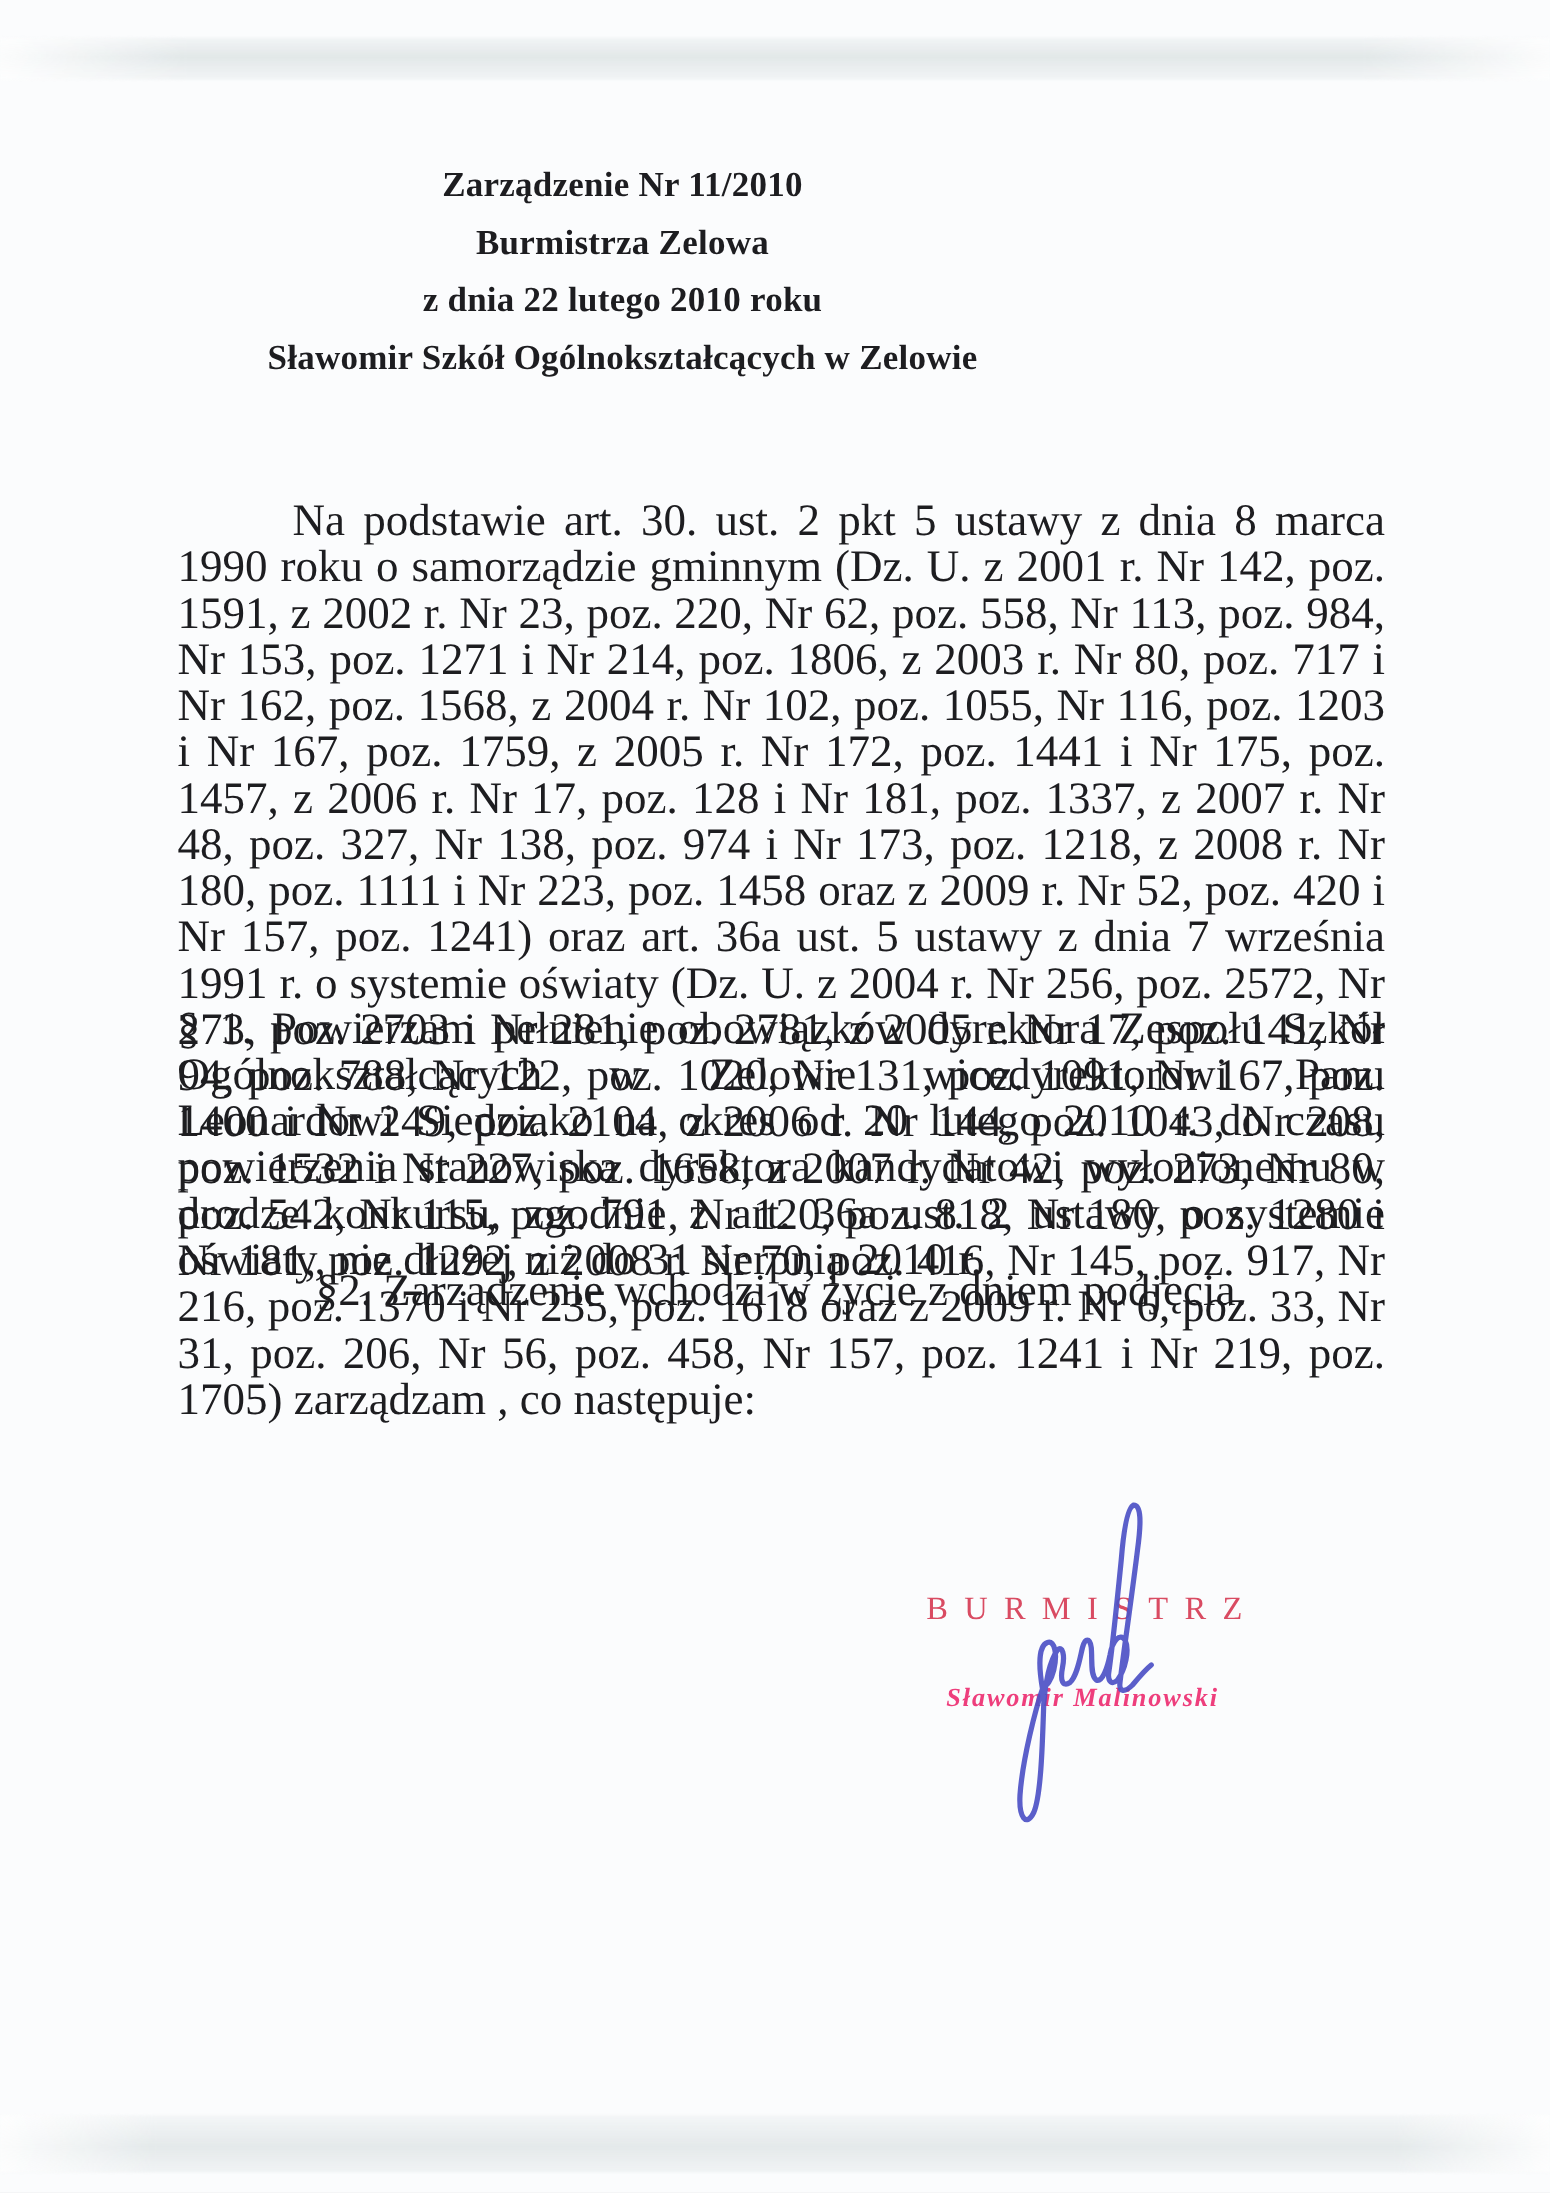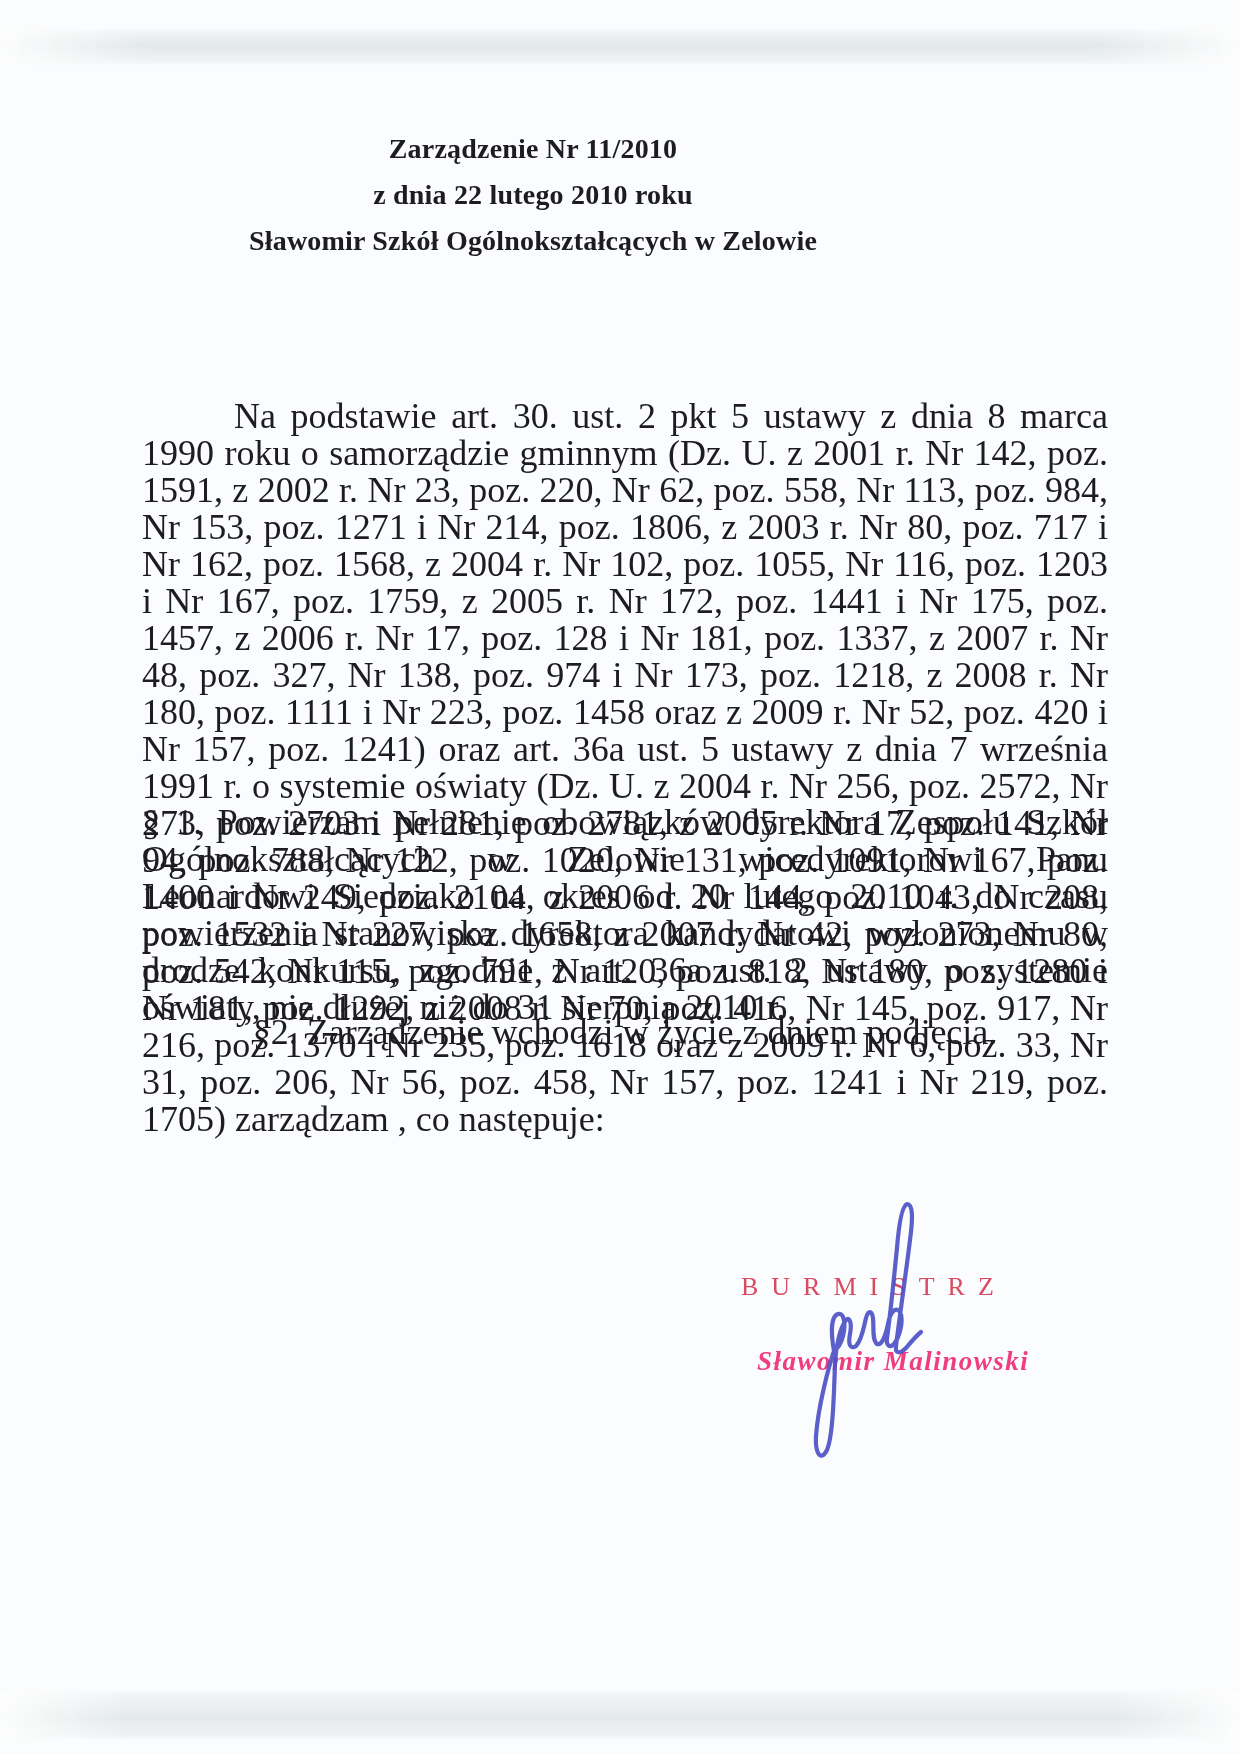--- a/index.html
+++ b/index.html
@@ -38,21 +38,20 @@
   .doc-header {
     position: absolute;
     top: 126px;
     left: 0;
     width: 996px;
     text-align: center;
     font-weight: bold;
     font-size: 28px;
     line-height: 46px;
     letter-spacing: 0.2px;
-    margin-left: 35px;
   }
   .doc-header .hline { display: block; }
   .body-text {
     position: absolute;
     left: 142px;
     width: 966px;
     font-size: 36px;
     line-height: 37px;
     text-align: justify;
   }
@@ -65,21 +64,21 @@
     top: 1272px;
     font-size: 26px;
     letter-spacing: 13px;
     color: #d94b62;
     white-space: nowrap;
   }
   .sig-name {
     position: absolute;
     left: 757px;
     top: 1346px;
-    font-size: 27px;
+    font-size: 21px;
     font-style: italic;
     font-weight: bold;
     letter-spacing: 1.5px;
     color: #ee3e7c;
     white-space: nowrap;
   }
   .sig-ink {
     position: absolute;
     left: 790px;
     top: 1178px;
@@ -99,20 +98,21 @@
 </head>
 <body>
 
 <div class="page">
 
   <div class="scan-band top"></div>
   <div class="scan-band bottom"></div>
 
   <div class="doc-header">
     <span class="hline">Zarządzenie Nr 11/2010</span>
+    <span class="hline">Burmistrza Zelowa</span>
     <span class="hline">z dnia 22 lutego 2010 roku</span>
     <span class="hline">Sławomir Szkół Ogólnokształcących w Zelowie</span>
   </div>
 
   <div class="body-text preamble">Na podstawie art. 30. ust. 2 pkt  5 ustawy z dnia 8 marca 1990 roku o samorządzie gminnym (Dz. U. z 2001 r. Nr 142, poz. 1591, z 2002 r. Nr 23, poz. 220, Nr 62, poz. 558, Nr 113, poz. 984, Nr 153, poz. 1271 i Nr 214, poz. 1806, z 2003 r. Nr 80, poz. 717 i Nr 162, poz. 1568, z 2004 r. Nr 102, poz. 1055, Nr 116, poz. 1203 i Nr 167, poz. 1759, z 2005 r. Nr 172, poz. 1441 i Nr 175, poz. 1457, z 2006 r. Nr 17, poz. 128 i Nr 181, poz. 1337, z 2007 r. Nr 48, poz. 327, Nr 138, poz. 974 i Nr 173, poz. 1218, z 2008 r. Nr 180, poz. 1111 i Nr 223, poz. 1458 oraz z 2009 r. Nr 52, poz. 420 i Nr 157, poz. 1241) oraz art. 36a ust. 5 ustawy z dnia 7 września 1991 r. o systemie oświaty (Dz. U. z 2004 r. Nr 256, poz. 2572, Nr 273, poz. 2703 i Nr 281, poz. 2781, z 2005 r. Nr 17, poz. 141, Nr 94, poz. 788, Nr 122, poz. 1020, Nr 131, poz. 1091, Nr 167, poz. 1400 i Nr 249, poz. 2104, z 2006 r. Nr 144, poz. 1043, Nr 208, poz. 1532 i Nr 227, poz. 1658, z 2007 r. Nr 42, poz. 273, Nr 80, poz. 542, Nr 115, poz. 791, Nr 120, poz. 818, Nr 180, poz. 1280 i Nr 181, poz. 1292, z 2008 r. Nr 70, poz. 416, Nr 145, poz. 917, Nr 216, poz. 1370 i Nr 235, poz. 1618 oraz z 2009 r. Nr 6, poz. 33, Nr 31, poz. 206, Nr 56, poz. 458, Nr 157, poz. 1241 i Nr 219, poz. 1705) zarządzam , co następuje:</div>
 
   <div class="body-text section-1">§ 1. Powierzam pełnienie obowiązków dyrektora Zespołu Szkół Ogólnokształcących w Zelowie wicedyrektorowi Panu Leonardowi Siedziako na okres od 20 lutego 2010 r. do czasu powierzenia stanowiska dyrektora  kandydatowi wyłonionemu w drodze konkursu, zgodnie z art. 36a ust. 2 ustawy o systemie oświaty, nie dłużej niż do 31 sierpnia 2010 r.</div>
 
   <div class="body-text section-2">§2. Zarządzenie wchodzi w życie z dniem podjęcia.</div>
 

